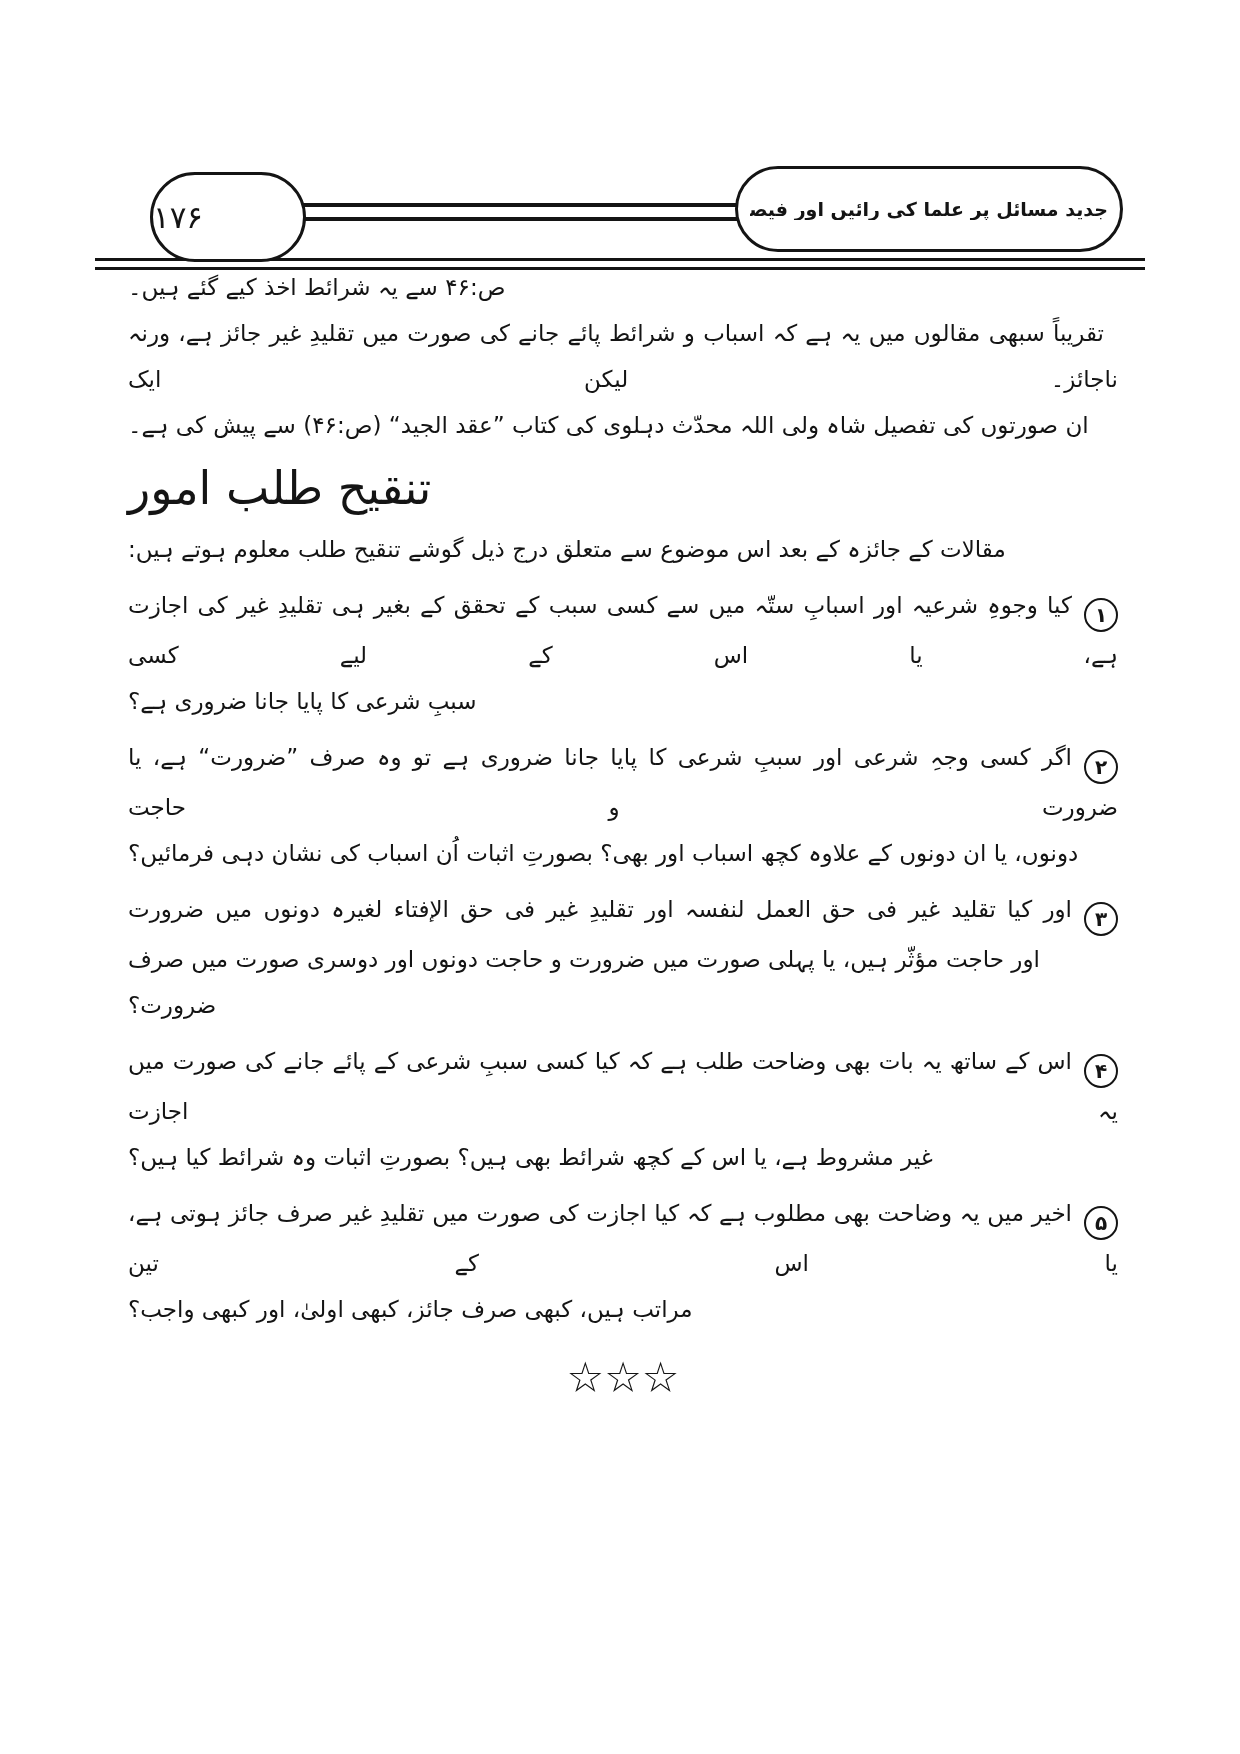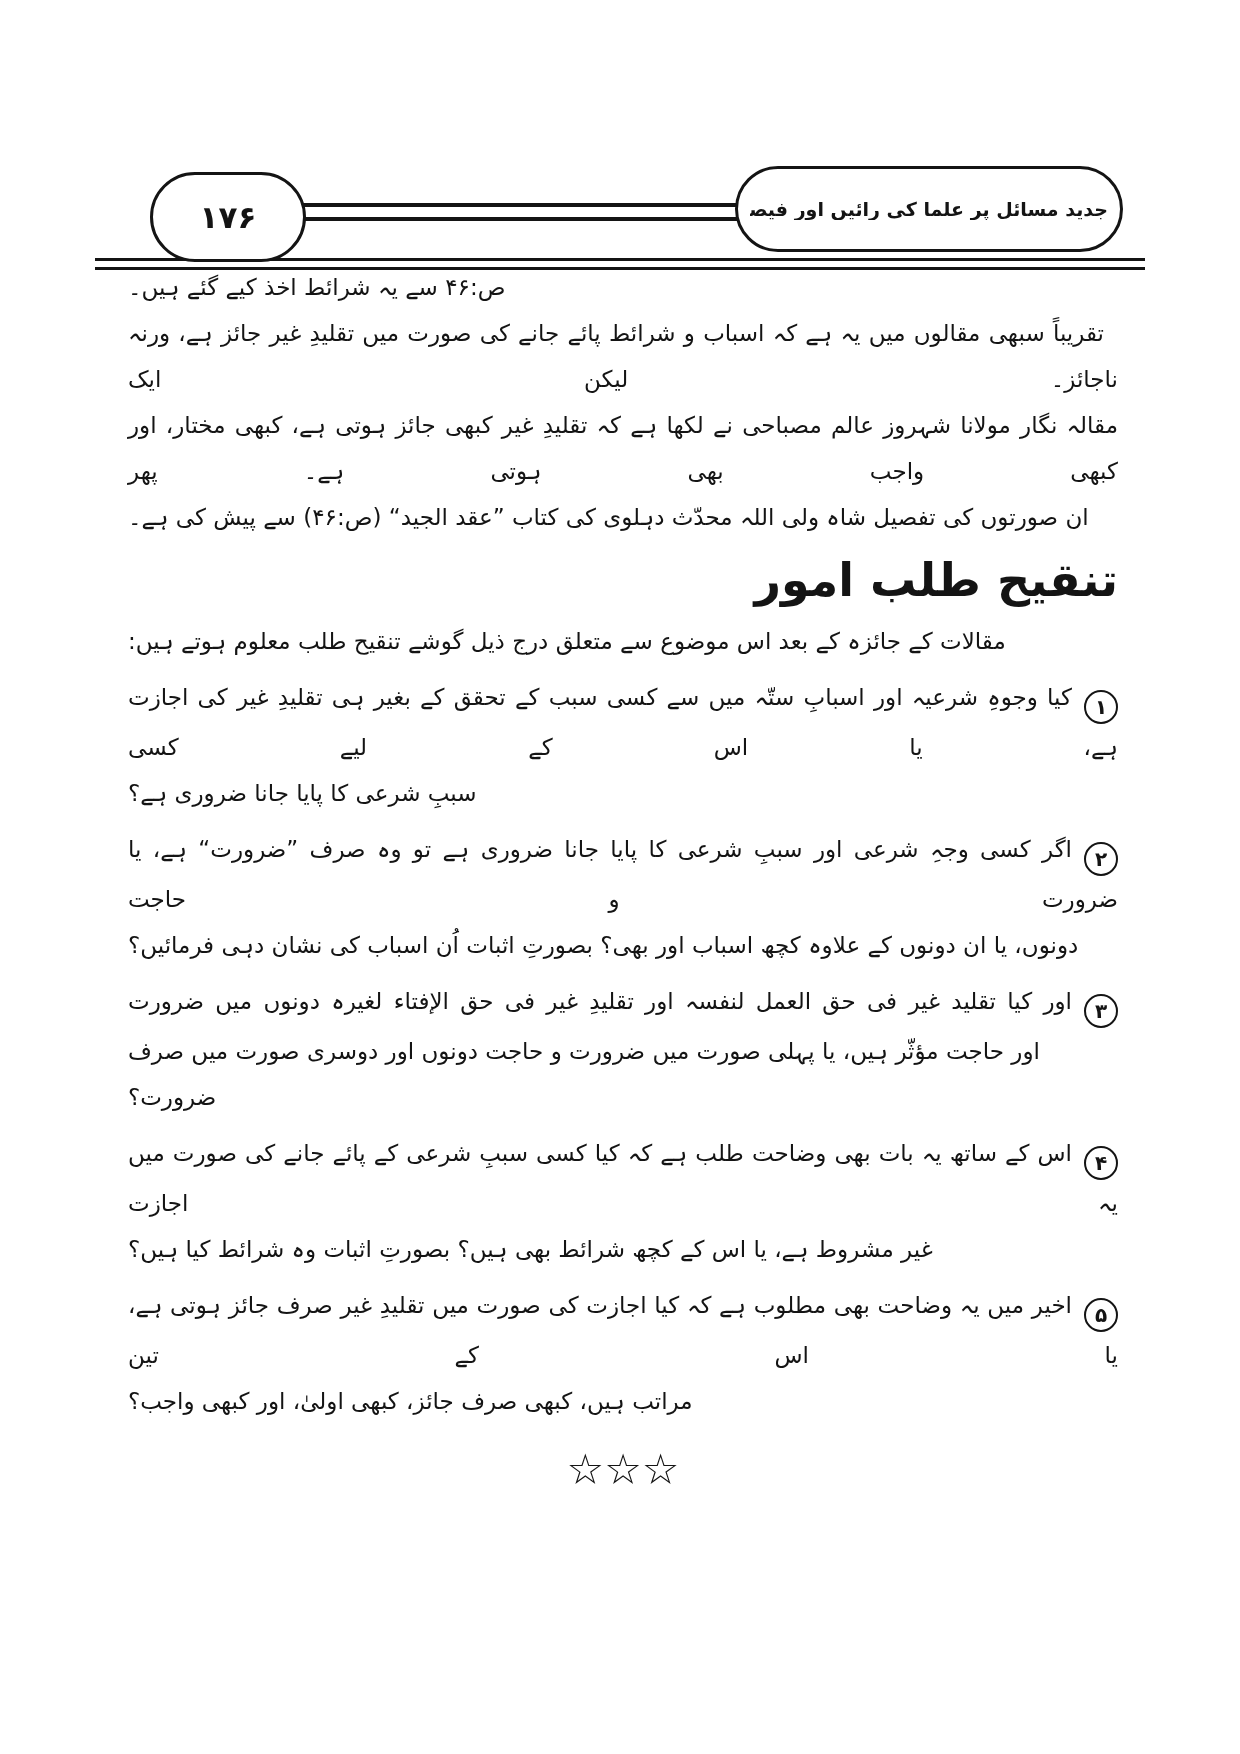--- a/index.html
+++ b/index.html
@@ -14,22 +14,22 @@
     overflow: hidden;
   }
 
   
   .page-number-badge {
     position: absolute;
     left: 150px; top: 172px;
     width: 150px; height: 84px;
     border: 3px solid #141414;
     border-radius: 46px;
-    display: flex; align-items: center; justify-content: center;
-    font-size: 31px; font-weight: bold;
+    display: flex; align-items: center; 
+    font-size: 31px; font-weight: normal;
     background: #ffffff;
     z-index: 2;
   }
   .header-connector {
     position: absolute;
     left: 296px; top: 203px;
     width: 444px; height: 18px;
     border-top: 4px solid #141414;
     border-bottom: 4px solid #141414;
     box-sizing: border-box;
@@ -72,22 +72,22 @@
     line-height: 46px;
   }
   .line        { min-height: 46px; }
   .line.full   { text-align: justify; text-align-last: justify; }
   .line.start  { text-align: left; }
   .line.center { text-align: left; }
   .indent-sm   { text-indent: 14px; }
   .indent-md   { text-indent: 30px; }
 
   .section-heading {
-    text-align: right;
-    font-weight: bold;
+    text-align: left;
+    font-weight: normal;
     font-size: 46px;
     line-height: 76px;
     margin-top: 2px;
   }
 
   .point { margin-top: 10px; }
   .circle-num {
     display: inline-flex;
     width: 34px; height: 34px;
     border: 2.5px solid #141414;
@@ -119,21 +119,20 @@
   <div class="title-oval">
     <span class="title-text">جدید مسائل پر علما کی رائیں اور فیصلے (جلد دوم)</span>
   </div>
   <div class="header-separator"></div>
 
   <div class="body-text">
 
     <div class="line start">ص:۴۶ سے یہ شرائط اخذ کیے گئے ہیں۔</div>
 
     <div class="line full indent-sm">تقریباً سبھی مقالوں میں یہ ہے کہ اسباب و شرائط پائے جانے کی صورت میں تقلیدِ غیر جائز ہے، ورنہ ناجائز۔ لیکن ایک</div>
-    <div class="line full">مقالہ نگار مولانا شہروز عالم مصباحی نے لکھا ہے کہ تقلیدِ غیر کبھی جائز ہوتی ہے، کبھی مختار، اور کبھی واجب بھی ہوتی ہے۔ پھر</div>
     <div class="line start">ان صورتوں کی تفصیل شاہ ولی اللہ محدّث دہلوی کی کتاب ”عقد الجید“ (ص:۴۶) سے پیش کی ہے۔</div>
 
     <div class="section-heading">تنقیح طلب امور</div>
 
     <div class="line start indent-md">مقالات کے جائزہ کے بعد اس موضوع سے متعلق درج ذیل گوشے تنقیح طلب معلوم ہوتے ہیں:</div>
 
     <div class="point">
       <div class="line full">
         <span class="circle-num">۱</span><span>کیا وجوہِ شرعیہ اور اسبابِ ستّہ میں سے کسی سبب کے تحقق کے بغیر ہی تقلیدِ غیر کی اجازت ہے، یا اس کے لیے کسی</span>
       </div>

